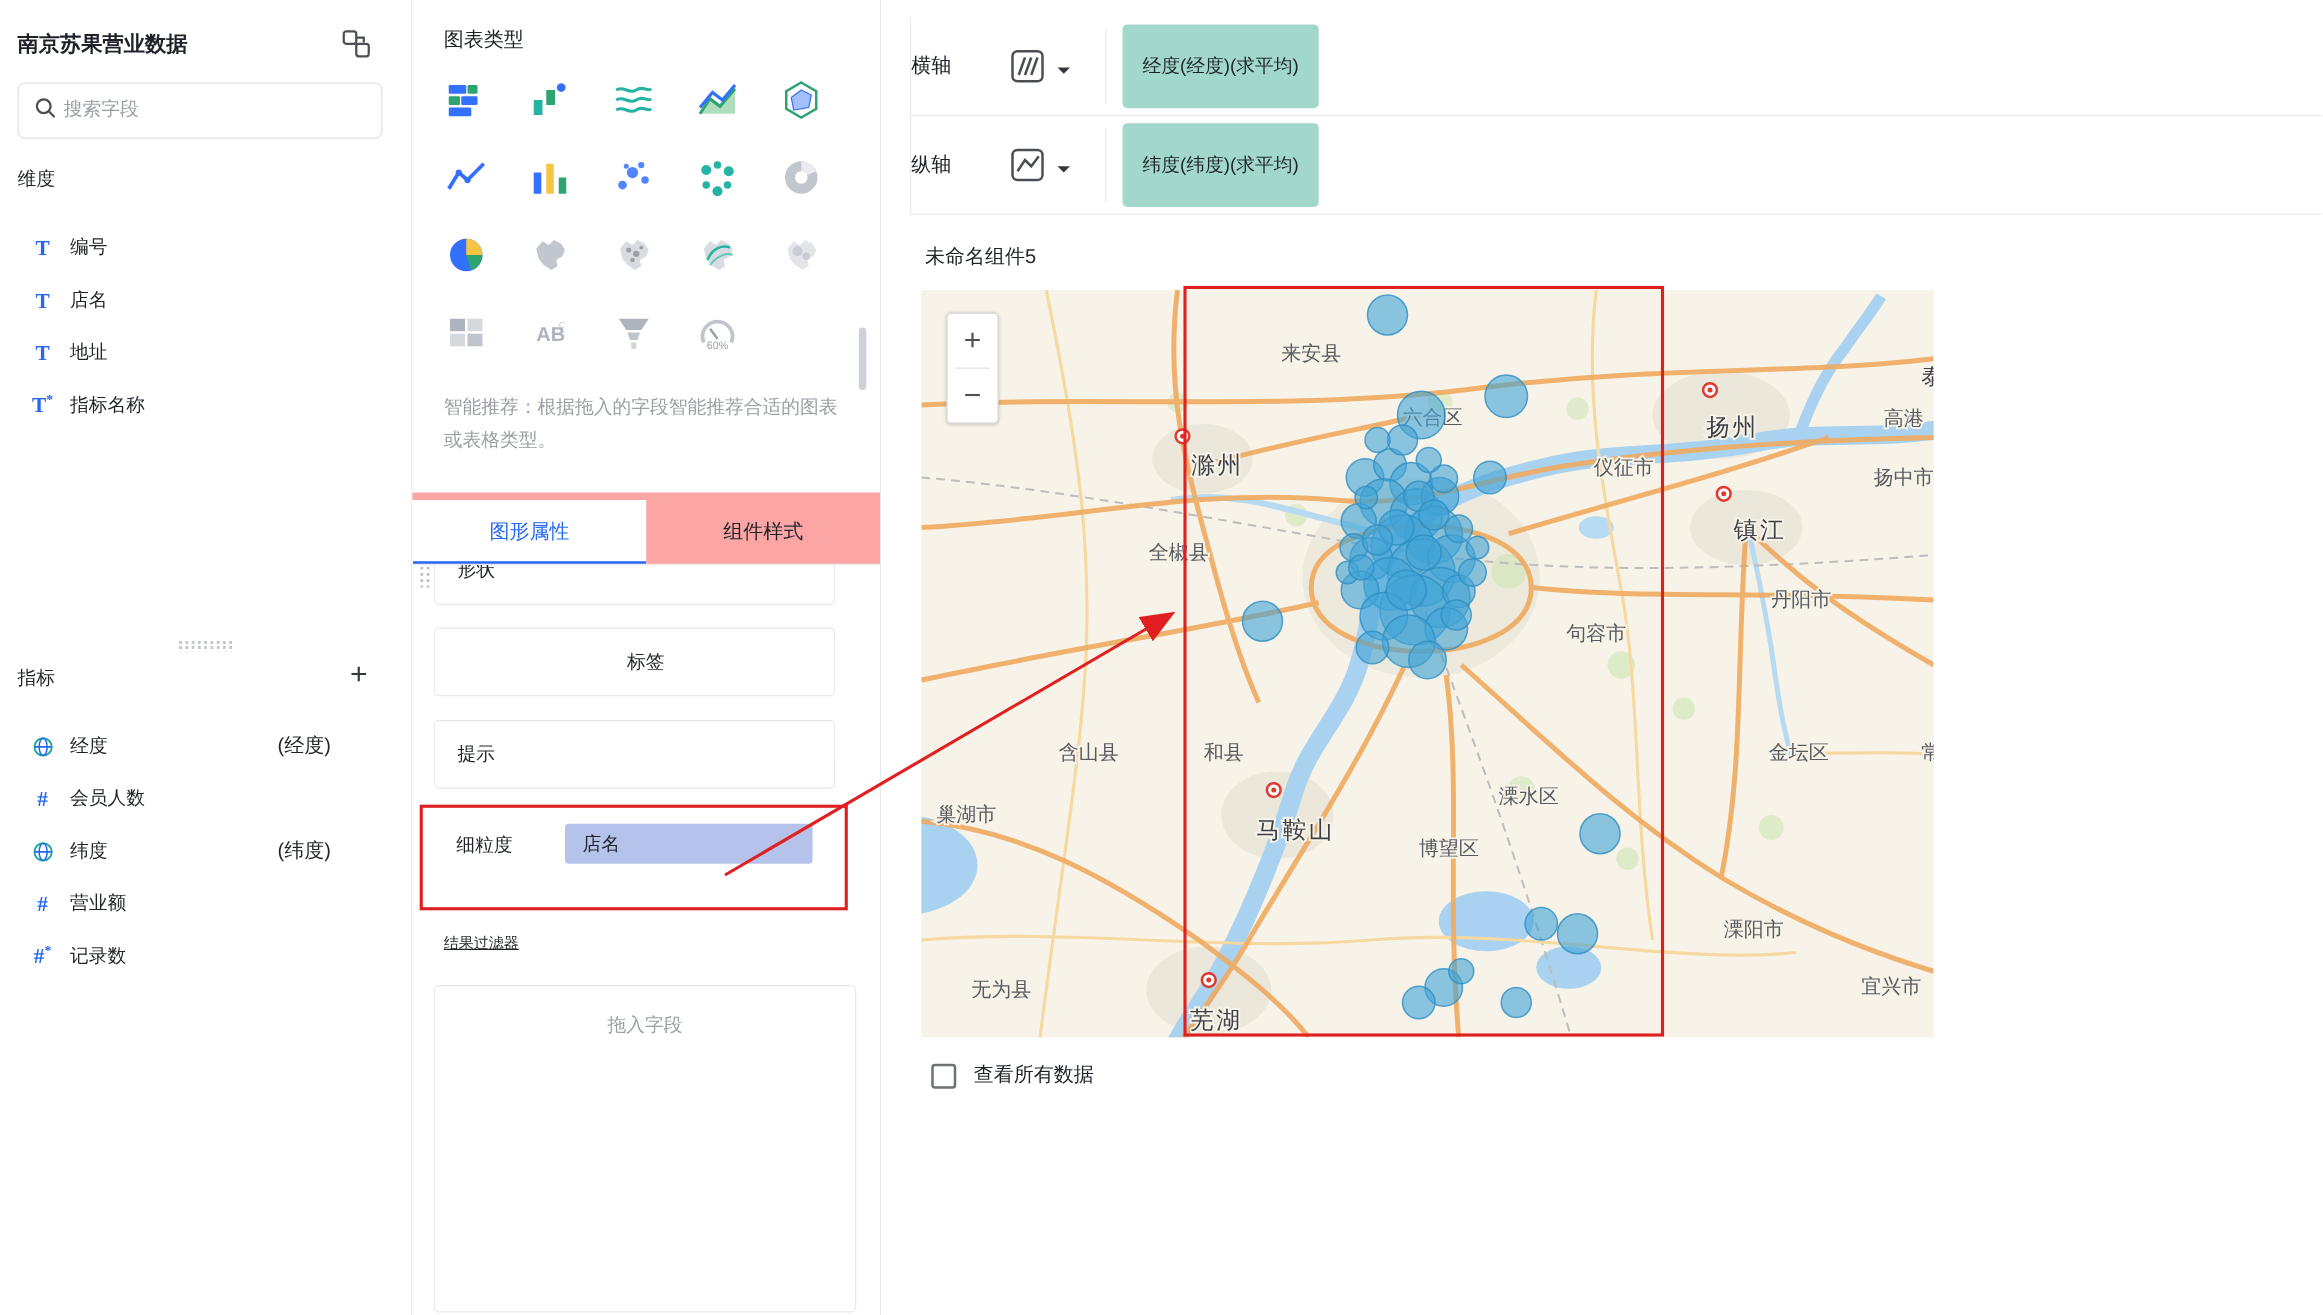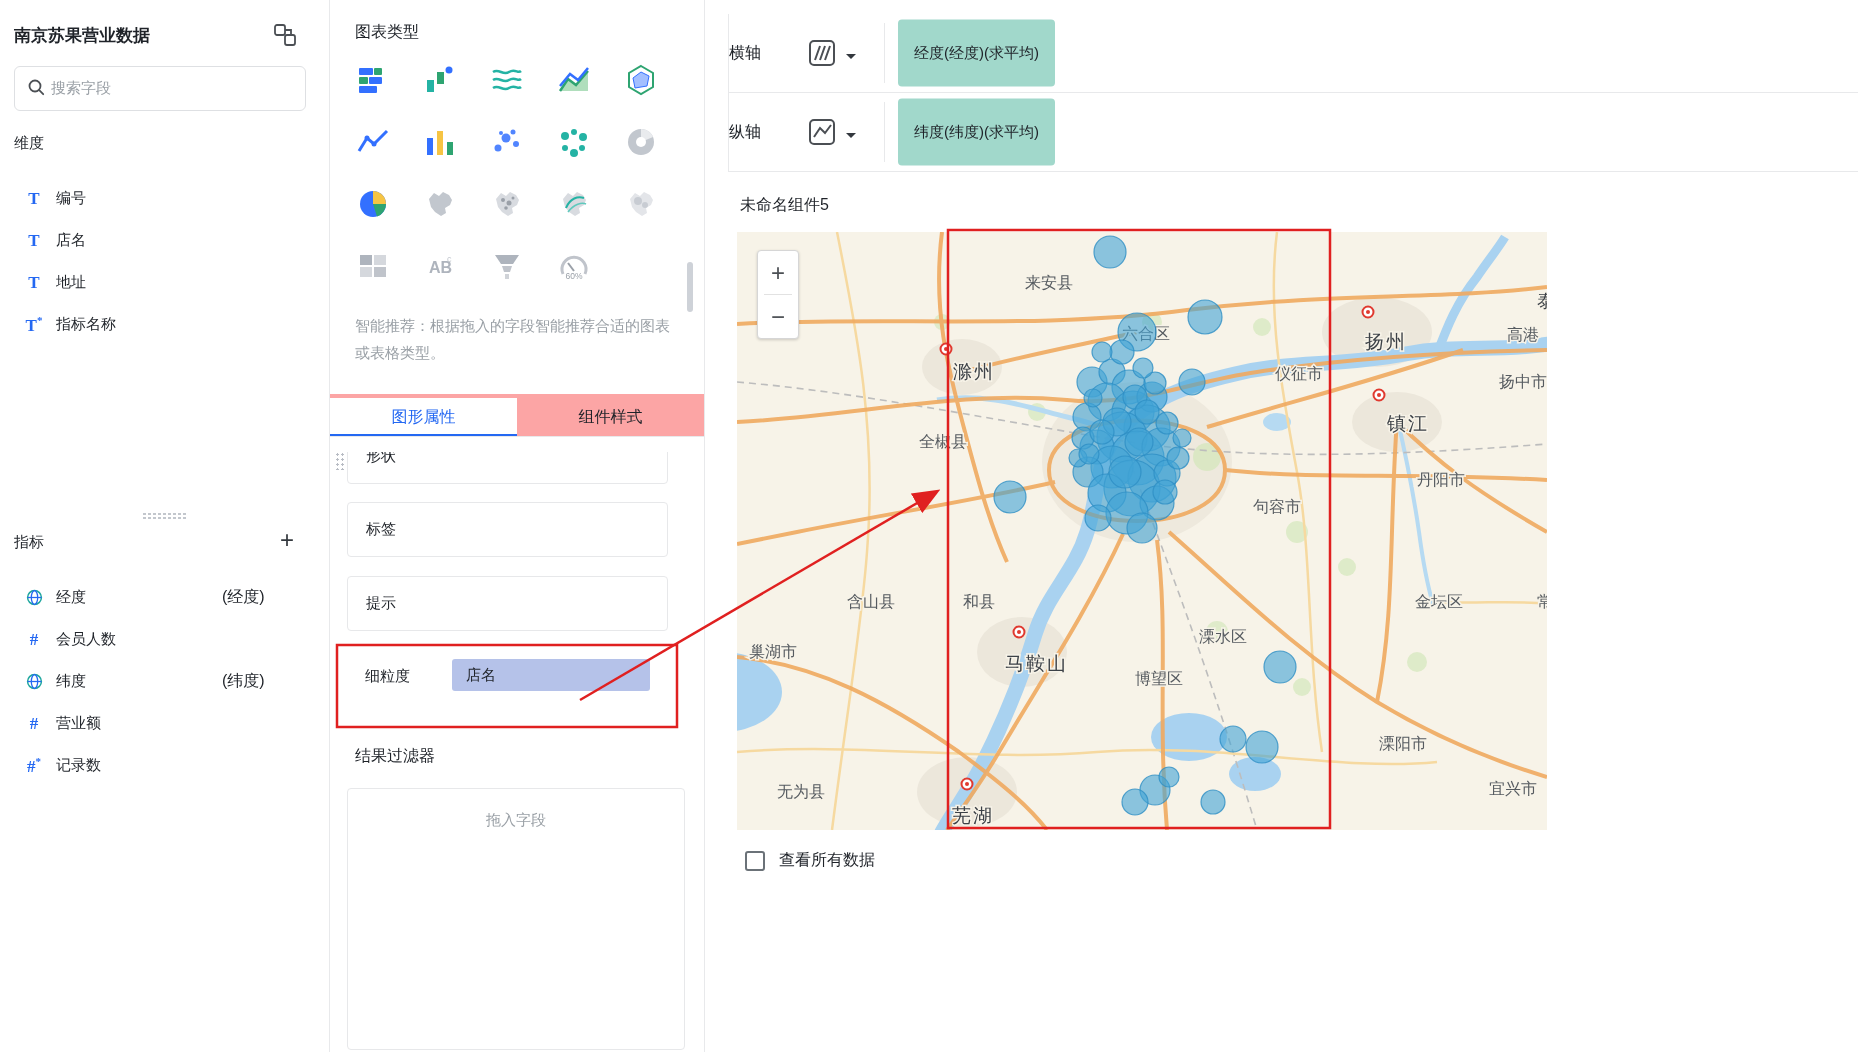--- a/index.html
+++ b/index.html
@@ -29,33 +29,33 @@
       background-image:radial-gradient(circle,#c3c7cd 1.2px,transparent 1.4px);background-size:5px 4px;}
   .add-btn{position:absolute;left:274px;top:528px;width:26px;height:26px;font-size:24px;line-height:24px;text-align:center;color:#33383e;cursor:pointer;}
 
   
   .chart-panel{position:absolute;left:330px;top:0;width:375px;height:100%;background:#fff;border-right:1px solid #e8e9eb;box-sizing:border-box;}
   .cp-title{position:absolute;left:25px;top:22px;font-size:16px;}
   #chart-icon-grid{position:absolute;left:25px;top:62px;display:grid;grid-template-columns:repeat(5,36px);column-gap:31px;row-gap:26px;}
   .chart-type{width:36px;height:36px;cursor:pointer;}
   .cp-scrollbar{position:absolute;right:11px;top:262px;width:6px;height:50px;background:#ced2d8;border-radius:3px;cursor:pointer;}
   .cp-hint{position:absolute;left:25px;top:312px;width:315px;font-size:15px;line-height:27px;color:#9aa0a6;}
-  .cp-tabs{position:absolute;left:0;top:394px;width:100%;height:43px;display:flex;border-top:4px solid #fca5a5;border-bottom:1px solid #e8e9eb;box-sizing:border-box;}
+  .cp-tabs{position:absolute;left:0;top:394px;width:100%;height:58px;display:flex;border-top:6px solid #fca5a5;border-bottom:1px solid #e8e9eb;box-sizing:border-box;}
   .cp-tab{flex:1;display:flex;align-items:center;justify-content:center;font-size:16px;background:#fca5a5;cursor:pointer;}
   .cp-tab.active{background:#fff;color:#2468f2;box-shadow:inset 0 -2px 0 #2468f2;}
   .cp-props{position:absolute;left:0;top:452px;right:0;bottom:0;overflow:hidden;}
   .drag-dots{position:absolute;left:5px;top:0;width:9px;height:18px;cursor:grab;
       background-image:radial-gradient(circle,#b8bcc4 1.2px,transparent 1.4px);background-size:5px 5px;}
   .prop-box{position:absolute;left:17px;width:321px;height:55px;border:1px solid #e7e8ea;border-radius:4px;display:flex;align-items:center;padding-left:18px;box-sizing:border-box;font-size:15px;background:#fff;cursor:pointer;}
   .prop-shape{top:-23px;}
-  .prop-label{top:50px;}
+  .prop-label{top:50px;justify-content:center;}
   .prop-tooltip{top:124px;}
   .gran-label{position:absolute;left:35px;top:215px;font-size:15px;}
   .gran-chip{position:absolute;left:122px;top:207px;width:198px;height:32px;background:#b5c2e9;border-radius:3px;display:flex;align-items:center;padding-left:14px;box-sizing:border-box;font-size:15px;cursor:pointer;}
-  .cp-filter-title{position:absolute;left:25px;top:294px;font-size:16px;}
+  .cp-filter-title{position:absolute;left:25px;top:294px;font-size:12px;text-decoration:underline;}
   .cp-drop{position:absolute;left:17px;top:336px;width:338px;height:262px;border:1px solid #e7e8ea;border-radius:4px;box-sizing:border-box;display:flex;justify-content:center;padding-top:22px;font-size:15px;color:#9aa0a6;background:#fff;}
 
   
   .canvas-panel{position:absolute;left:705px;top:0;width:1153px;height:100%;background:#fff;}
   .axis-area{position:absolute;left:23px;top:14px;right:0;border-left:1px solid #e8e9eb;}
   .axis-row{position:relative;height:78px;border-bottom:1px solid #e8e9eb;}
   .axis-label{position:absolute;left:0;top:50%;transform:translateY(-50%);font-size:16px;}
   .axis-type-btn{position:absolute;left:78px;top:50%;transform:translateY(-50%);display:flex;align-items:center;cursor:pointer;}
   .caret-down{width:0;height:0;border:5px solid transparent;border-top-color:#33383e;margin-left:9px;margin-top:12px;}
   .axis-divider{position:absolute;left:155px;top:9px;height:60px;width:1px;background:#e8e9eb;}

